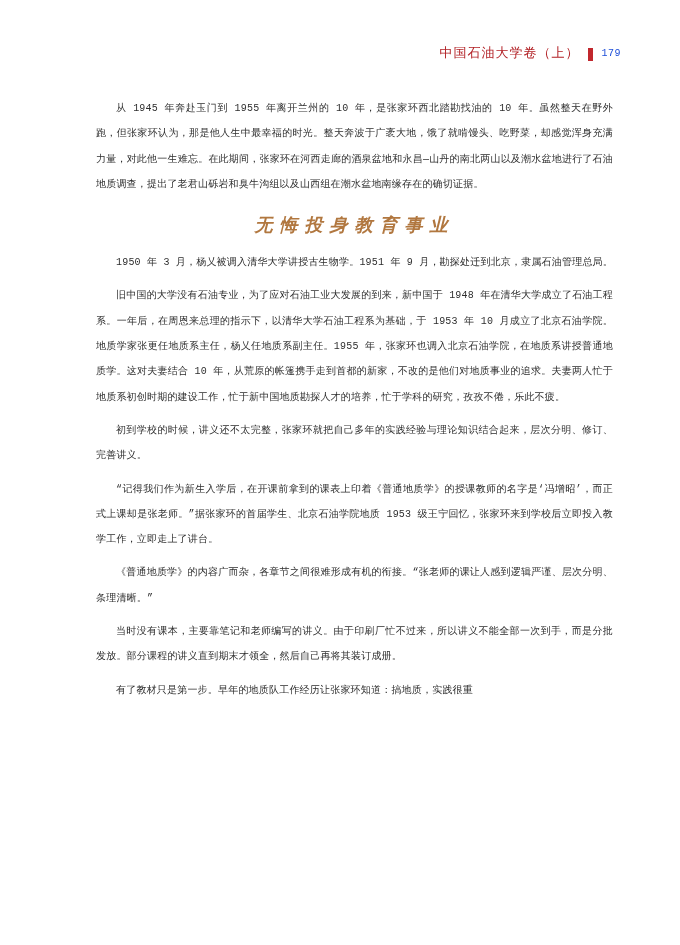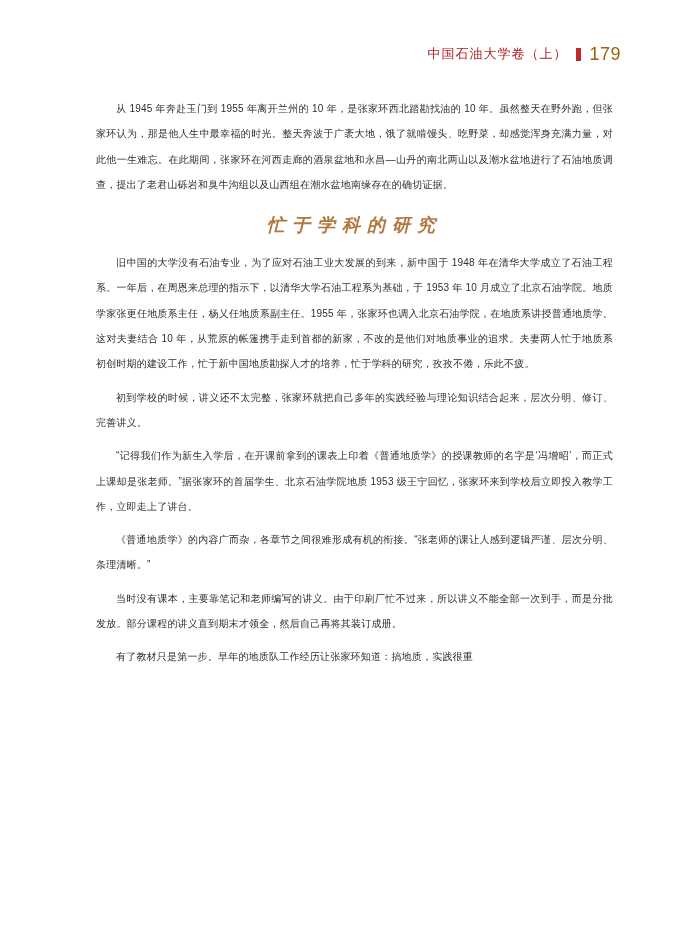--- a/index.html
+++ b/index.html
@@ -6,21 +6,21 @@
     margin: 0;
     padding: 0;
     background: #ffffff;
   }
   .page {
     position: relative;
     width: 680px;
     height: 945px;
     background: #ffffff;
     overflow: hidden;
-    font-family: Liberation Sans, sans-serif;
+    font-family: Liberation Mono, monospace;
     color: #2e2e2e;
   }
   .running-header {
     position: absolute;
     top: 46px;
     left: 88px;
     right: 59px;
     display: flex;
     justify-content: flex-end;
     align-items: center;
@@ -32,22 +32,22 @@
     letter-spacing: 1px;
   }
   .running-header .divider-bar {
     display: inline-block;
     width: 5px;
     height: 13px;
     background: #c1272d;
     margin: 0 8px 0 9px;
   }
   .running-header .folio {
-    color: #a16207;
-    font-size: 18px;
+    color: #1d4ed8;
+    font-size: 10px;
     letter-spacing: 0.5px;
   }
   .content {
     position: absolute;
     top: 88px;
     left: 88px;
     width: 533px;
   }
   .content p {
     margin: 8px;
@@ -77,22 +77,23 @@
 
   <div class="running-header">
     <span class="book-title">中国石油大学卷（上）</span>
     <span class="divider-bar"></span>
     <span class="folio">179</span>
   </div>
 
   <div class="content">
     <p>从 1945 年奔赴玉门到 1955 年离开兰州的 10 年，是张家环西北踏勘找油的 10 年。虽然整天在野外跑，但张家环认为，那是他人生中最幸福的时光。整天奔波于广袤大地，饿了就啃馒头、吃野菜，却感觉浑身充满力量，对此他一生难忘。在此期间，张家环在河西走廊的酒泉盆地和永昌—山丹的南北两山以及潮水盆地进行了石油地质调查，提出了老君山砾岩和臭牛沟组以及山西组在潮水盆地南缘存在的确切证据。</p>
 
-    <h2 class="section-heading">忙于学科的研究</h2>
+    <h2 class="section-heading">无悔投身教育事业</h2>
 
+    <p>1950 年 3 月，杨乂被调入清华大学讲授古生物学。1951 年 9 月，勘探处迁到北京，隶属石油管理总局。</p>
     <p>旧中国的大学没有石油专业，为了应对石油工业大发展的到来，新中国于 1948 年在清华大学成立了石油工程系。一年后，在周恩来总理的指示下，以清华大学石油工程系为基础，于 1953 年 10 月成立了北京石油学院。地质学家张更任地质系主任，杨乂任地质系副主任。1955 年，张家环也调入北京石油学院，在地质系讲授普通地质学。这对夫妻结合 10 年，从荒原的帐篷携手走到首都的新家，不改的是他们对地质事业的追求。夫妻两人忙于地质系初创时期的建设工作，忙于新中国地质勘探人才的培养，忙于学科的研究，孜孜不倦，乐此不疲。</p>
     <p>初到学校的时候，讲义还不太完整，张家环就把自己多年的实践经验与理论知识结合起来，层次分明、修订、完善讲义。</p>
     <p>“记得我们作为新生入学后，在开课前拿到的课表上印着《普通地质学》的授课教师的名字是‘冯增昭’，而正式上课却是张老师。”据张家环的首届学生、北京石油学院地质 1953 级王宁回忆，张家环来到学校后立即投入教学工作，立即走上了讲台。</p>
     <p>《普通地质学》的内容广而杂，各章节之间很难形成有机的衔接。“张老师的课让人感到逻辑严谨、层次分明、条理清晰。”</p>
     <p>当时没有课本，主要靠笔记和老师编写的讲义。由于印刷厂忙不过来，所以讲义不能全部一次到手，而是分批发放。部分课程的讲义直到期末才领全，然后自己再将其装订成册。</p>
     <p>有了教材只是第一步。早年的地质队工作经历让张家环知道：搞地质，实践很重</p>
   </div>
 
 </div>
 

